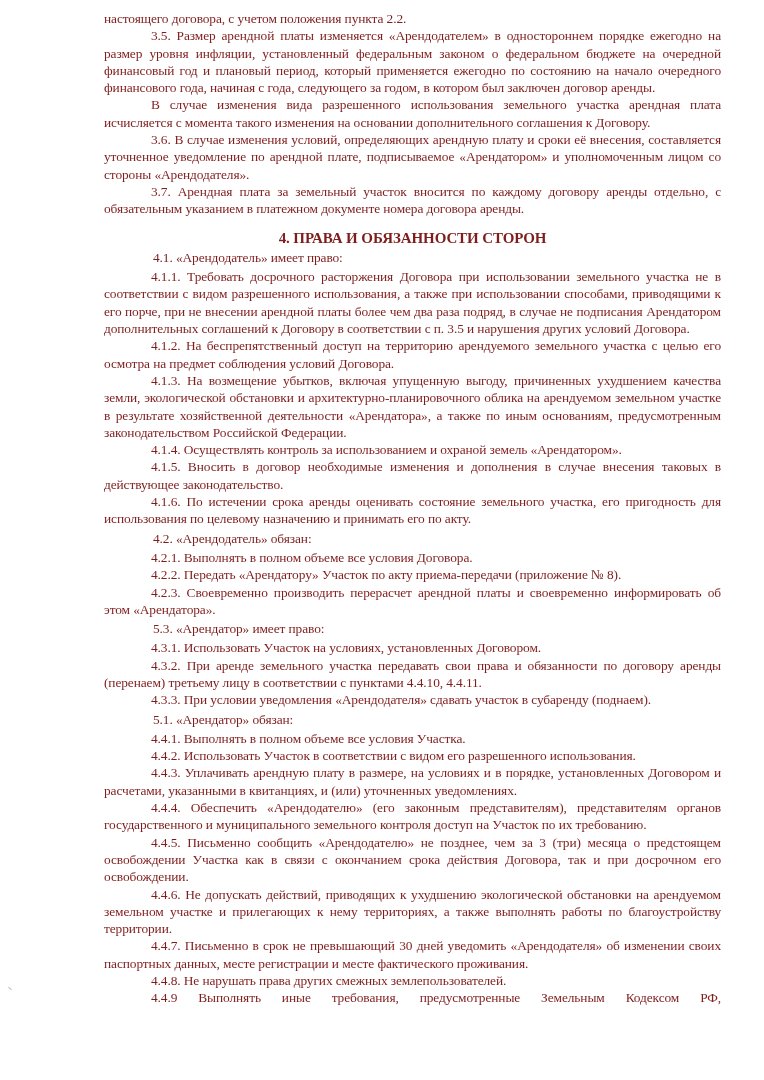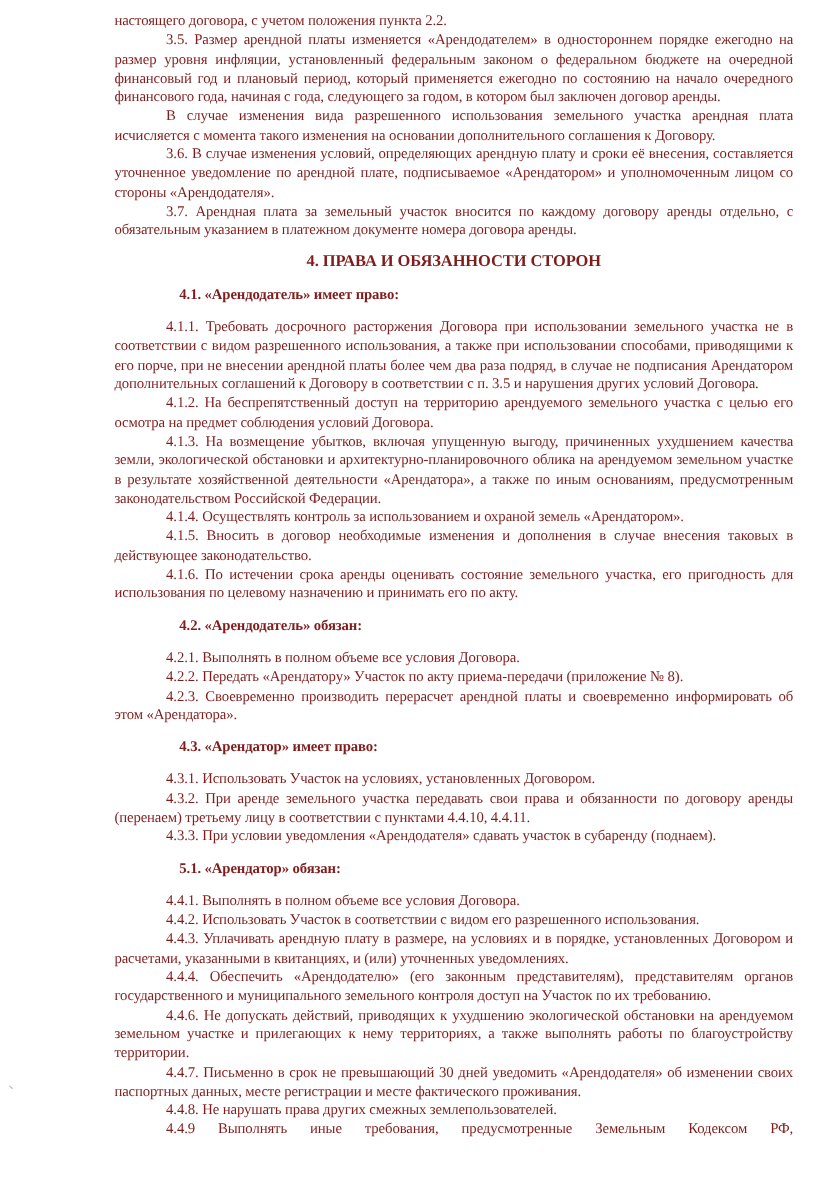--- a/index.html
+++ b/index.html
@@ -5,21 +5,21 @@
   html, body { margin:0; padding:0; background:#ffffff; }
   body { width:764px; height:1080px; position:relative; overflow:hidden; }
   .page {
     position:absolute; left:104px; top:10px; width:617px;
     font-family:"Liberation Serif", serif; font-size:13.4px; line-height:17.3px;
     color:#7f1d1d; letter-spacing:-0.1px;
   }
   .p { text-align:justify; text-align-last:left; margin:0; }
   .ind { text-indent:47px; }
   .h { text-align:center; font-weight:bold; margin:12px 0 0 0; font-size:15px; }
-  .sub { font-weight:bold; text-indent:47px; margin:12px; }
+  .sub { font-weight:normal; text-indent:47px; margin:2px; }
   .mark { position:absolute; left:8px; top:988px; width:4px; height:1px; background:#bbb; transform:rotate(40deg); }
 </style>
 </head>
 <body>
 
 <div class="page">
   <p class="p">настоящего договора, с учетом положения пункта 2.2.</p>
   <p class="p ind">3.5. Размер арендной платы изменяется «Арендодателем» в одностороннем порядке ежегодно на размер уровня инфляции, установленный федеральным законом о федеральном бюджете на очередной финансовый год и плановый период, который применяется ежегодно по состоянию на начало очередного финансового года, начиная с года, следующего за годом, в котором был заключен договор аренды.</p>
   <p class="p ind">В случае изменения вида разрешенного использования земельного участка арендная плата исчисляется с момента такого изменения на основании дополнительного соглашения к Договору.</p>
   <p class="p ind">3.6. В случае изменения условий, определяющих арендную плату и сроки её внесения, составляется уточненное уведомление по арендной плате, подписываемое «Арендатором» и уполномоченным лицом со стороны «Арендодателя».</p>
@@ -33,29 +33,30 @@
   <p class="p ind">4.1.3. На возмещение убытков, включая упущенную выгоду, причиненных ухудшением качества земли, экологической обстановки и архитектурно-планировочного облика на арендуемом земельном участке в результате хозяйственной деятельности «Арендатора», а также по иным основаниям, предусмотренным законодательством Российской Федерации.</p>
   <p class="p ind">4.1.4. Осуществлять контроль за использованием и охраной земель «Арендатором».</p>
   <p class="p ind">4.1.5. Вносить в договор необходимые изменения и дополнения в случае внесения таковых в действующее законодательство.</p>
   <p class="p ind">4.1.6. По истечении срока аренды оценивать состояние земельного участка, его пригодность для использования по целевому назначению и принимать его по акту.</p>
 
   <p class="sub">4.2. «Арендодатель» обязан:</p>
   <p class="p ind">4.2.1. Выполнять в полном объеме все условия Договора.</p>
   <p class="p ind">4.2.2. Передать «Арендатору» Участок по акту приема-передачи (приложение № 8).</p>
   <p class="p ind">4.2.3. Своевременно производить перерасчет арендной платы и своевременно информировать об этом «Арендатора».</p>
 
-  <p class="sub">4.3. «Арендатор» имеет право:</p>
+  <p class="sub">5.3. «Арендатор» имеет право:</p>
   <p class="p ind">4.3.1. Использовать Участок на условиях, установленных Договором.</p>
   <p class="p ind">4.3.2. При аренде земельного участка передавать свои права и обязанности по договору аренды (перенаем) третьему лицу в соответствии с пунктами 4.4.10, 4.4.11.</p>
   <p class="p ind">4.3.3. При условии уведомления «Арендодателя» сдавать участок в субаренду (поднаем).</p>
 
   <p class="sub">5.1. «Арендатор» обязан:</p>
-  <p class="p ind">4.4.1. Выполнять в полном объеме все условия Договора.</p>
+  <p class="p ind">4.4.1. Выполнять в полном объеме все условия Участка.</p>
   <p class="p ind">4.4.2. Использовать Участок в соответствии с видом его разрешенного использования.</p>
   <p class="p ind">4.4.3. Уплачивать арендную плату в размере, на условиях и в порядке, установленных Договором и расчетами, указанными в квитанциях, и (или) уточненных уведомлениях.</p>
   <p class="p ind">4.4.4. Обеспечить «Арендодателю» (его законным представителям), представителям органов государственного и муниципального земельного контроля доступ на Участок по их требованию.</p>
+  <p class="p ind">4.4.5. Письменно сообщить «Арендодателю» не позднее, чем за 3 (три) месяца о предстоящем освобождении Участка как в связи с окончанием срока действия Договора, так и при досрочном его освобождении.</p>
   <p class="p ind">4.4.6. Не допускать действий, приводящих к ухудшению экологической обстановки на арендуемом земельном участке и прилегающих к нему территориях, а также выполнять работы по благоустройству территории.</p>
   <p class="p ind">4.4.7. Письменно в  срок не превышающий 30 дней уведомить «Арендодателя» об изменении своих паспортных данных, месте регистрации и месте фактического проживания.</p>
   <p class="p ind">4.4.8. Не нарушать права других смежных землепользователей.</p>
   <p class="p ind" style="text-align-last:justify;">4.4.9 Выполнять иные требования, предусмотренные Земельным Кодексом РФ,</p>
 </div>
 
 <div class="mark"></div>
 
 </body></html>

